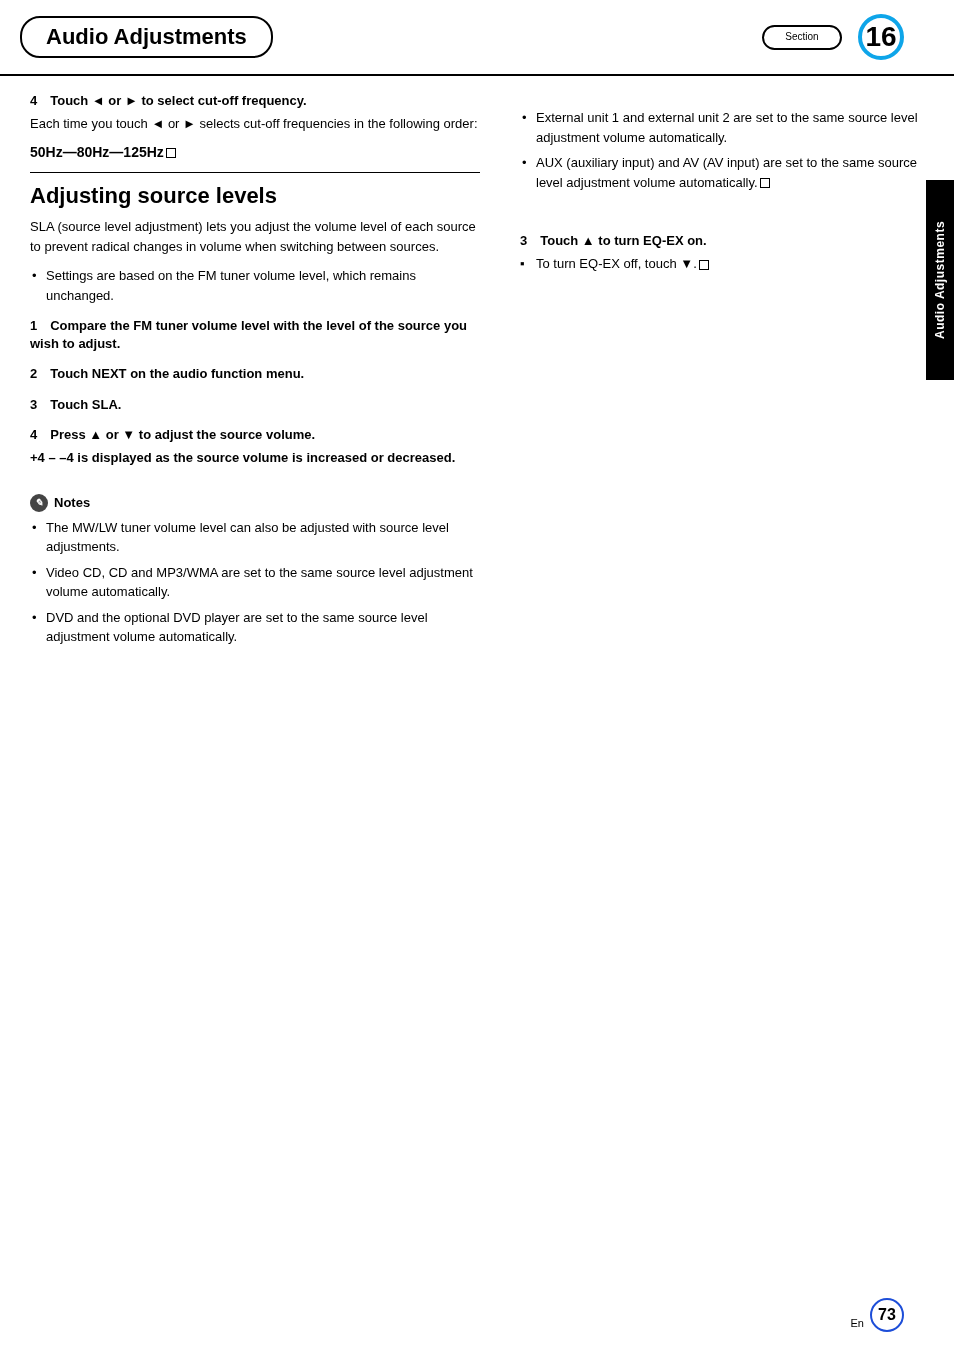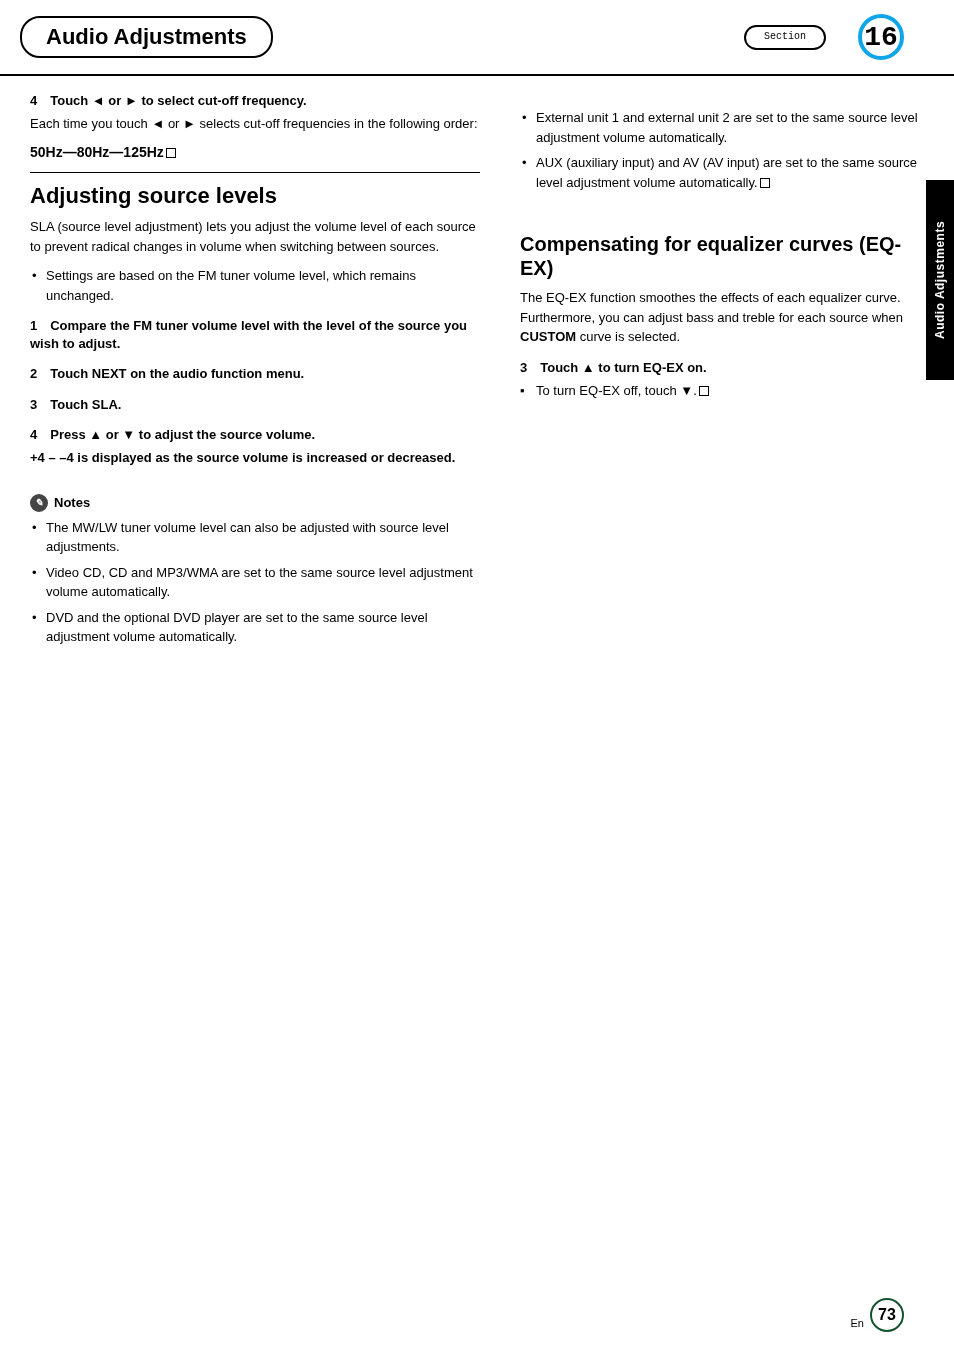--- a/index.html
+++ b/index.html
@@ -57,22 +57,21 @@
       border: 2px solid #000;
       border-radius: 20px;
       padding: 6px 24px;
       font-size: 22px;
       font-weight: bold;
     }
 
     .header-right {
       display: flex;
       align-items: center;
-      gap: 32px;
-      font-family: Liberation Mono, monospace;
+      gap: 16px;
     }
 
     .section-number {
       font-size: 28px;
       font-weight: bold;
       border: 4px solid #0ea5e9;
       border-radius: 50%;
       width: 46px;
       height: 46px;
       display: flex;
@@ -220,21 +219,21 @@
       gap: 6px;
       font-size: 11px;
     }
 
     .footer-en {
       font-size: 11px;
       margin-top: 16px;
     }
 
     .footer-num {
-      border: 2px solid #14532d;
+      border: 2px solid #1d4ed8;
       border-radius: 50%;
       width: 34px;
       height: 34px;
       display: flex;
       align-items: center;
       justify-content: center;
       font-weight: bold;
       font-size: 16px;
     }
 
@@ -340,26 +339,20 @@
         <ul class="bullet-list">
           <li>External unit 1 and external unit 2 are set to the same source level adjustment volume automatically.</li>
           <li>
             <span>AUX (auxiliary input) and AV (AV input) are set to the same source level adjustment volume automatically.</span><span class="small-square"></span>
           </li>
         </ul>
       </div>
 
       <div style="height: 30px;"></div>
 
-      <div class="step-block">
-        <div class="section-title-right">Compensating for equalizer curves (EQ-EX)</div>
-        <div class="intro-text">
-          The EQ-EX function smoothes the effects of each equalizer curve. Furthermore, you can adjust bass and treble for each source when <span class="bold">CUSTOM</span> curve is selected.
-        </div>
-      </div>
 
 
 
       <div class="step-block">
         <div class="step-heading bold">3 Touch ▲ to turn EQ-EX on.</div>
         <ul class="square-bullet-list">
           <li>
             <span>To turn EQ-EX off, touch ▼.</span><span class="small-square"></span>
           </li>
         </ul>

